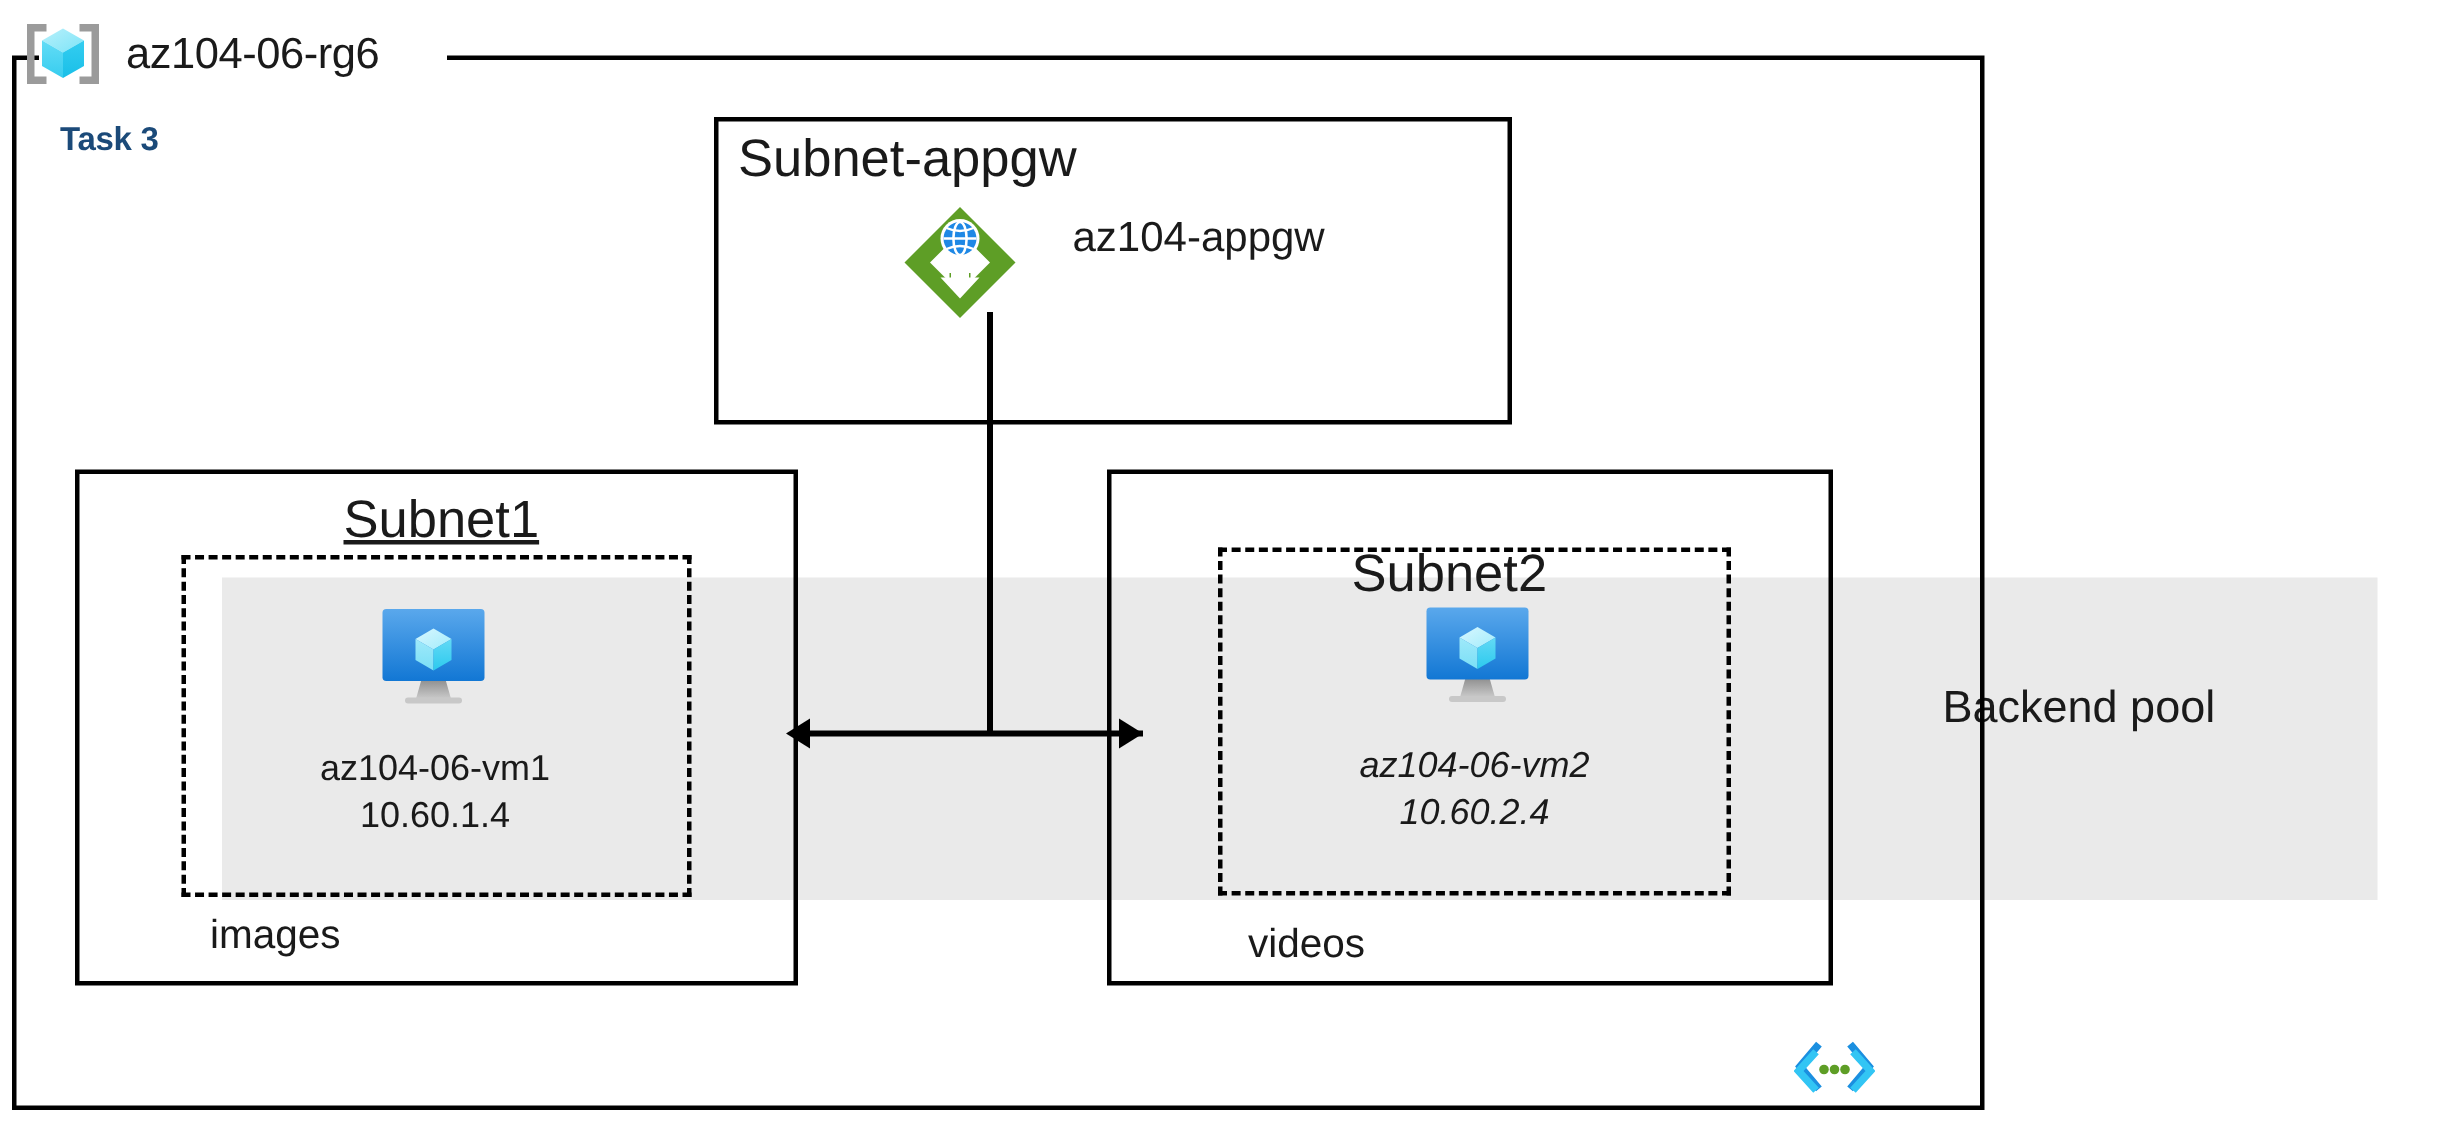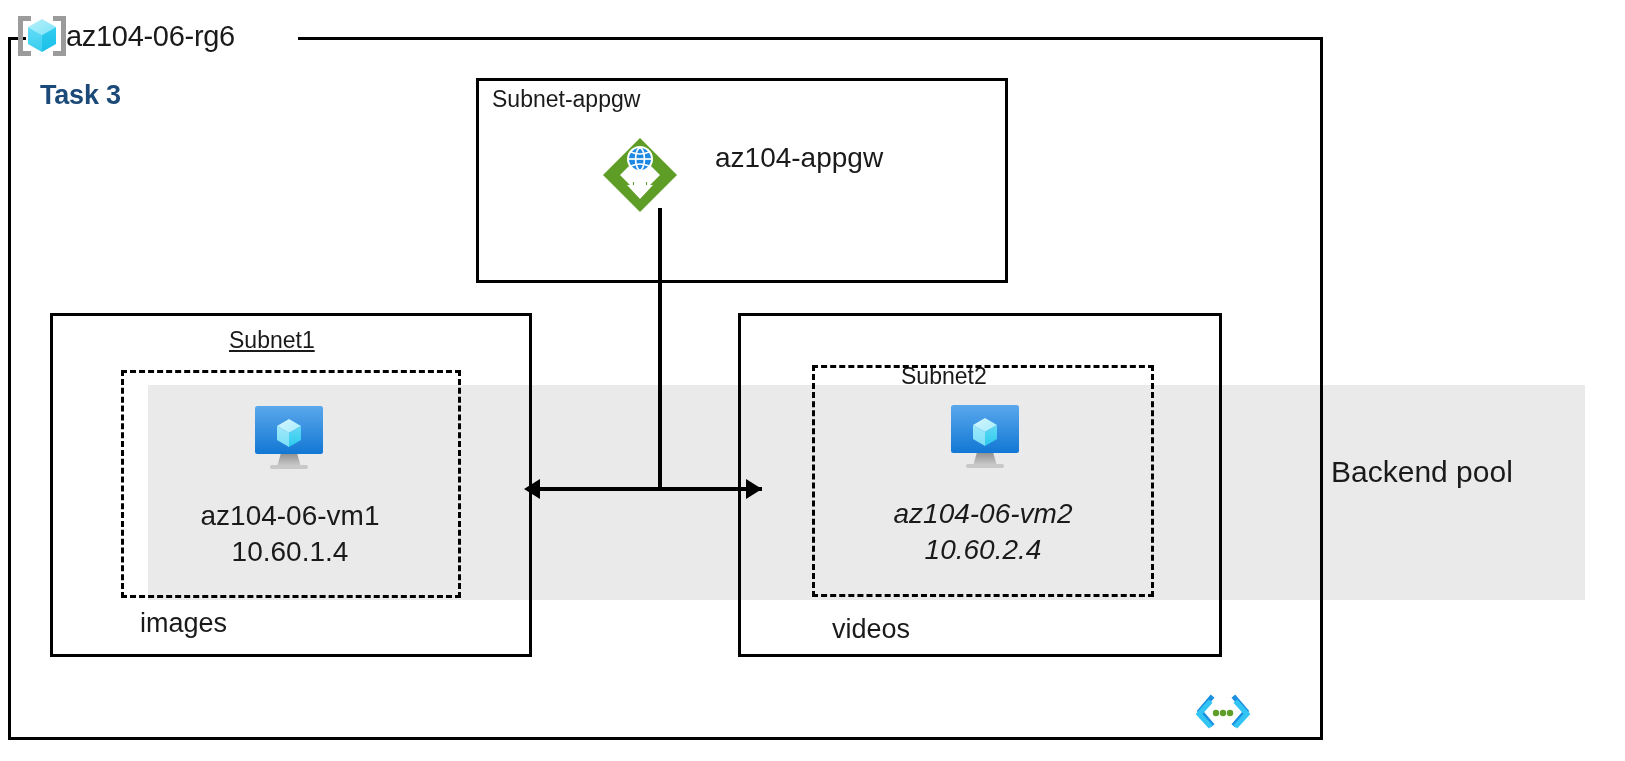--- a/index.html
+++ b/index.html
@@ -31,21 +31,21 @@
     left:26px; top:28px;
     width:272px; height:18px;
     background:#ffffff;
   }
   #rg-label-wrap{
     position:absolute;
     left:18px; top:6px;
     height:60px;
     display:flex;
     align-items:center;
-    gap:0;
+    gap:18px;
   }
   #rg-label-text{
     font-size:29px;
     color:#1a1a1a;
     letter-spacing:-0.3px;
     white-space:nowrap;
   }
 
   
   .rg-icon{position:relative;width:48px;height:46px;}
@@ -53,71 +53,70 @@
     position:absolute; top:3px; width:13px; height:40px;
     border:5px solid #9b9b9b; box-sizing:border-box;
   }
   .rg-icon .brk.l{left:0;border-right:none;}
   .rg-icon .brk.r{right:0;border-left:none;}
 
   
   #task-label{
     position:absolute;
     left:40px; top:80px;
-    font-size:27px;
+    font-size:22px;
     font-weight:bold;
     color:#1b4a79;
     letter-spacing:-0.2px;
   }
 
   
   #backend-band{
     position:absolute;
     left:148px; top:385px;
     width:1437px; height:215px;
     background:#eaeaea;
   }
   #backend-band-label{
     position:absolute;
     left:1295px; top:455px;
     font-size:30px;
     color:#1a1a1a;
     white-space:nowrap;
-    margin-left:36px;
   }
 
   
   .subnet-box{
     position:absolute;
     border:3px solid #000000;
     box-sizing:border-box;
     background:transparent;
   }
   .subnet-title{
     position:absolute;
-    font-size:23px;
+    font-size:35px;
     color:#1a1a1a;
     white-space:nowrap;
   }
   .dashed-box{
     position:absolute;
     border:3px dashed #000000;
     box-sizing:border-box;
     background:transparent;
   }
   .caption{
     position:absolute;
     font-size:27px;
     color:#1a1a1a;
     white-space:nowrap;
     text-align:left;
   }
   .vm-name{
     position:absolute;
-    font-size:28px;
+    font-size:24px;
     color:#1a1a1a;
     text-align:center;
     line-height:1.28;
     white-space:nowrap;
   }
 
   
   #subnet-appgw-box{ left:476px; top:78px; width:532px; height:205px; }
   #subnet-appgw-title{ left:492px; top:86px; }
   #appgw-icon-wrap{ position:absolute; left:600px; top:135px; width:80px; height:80px; }

